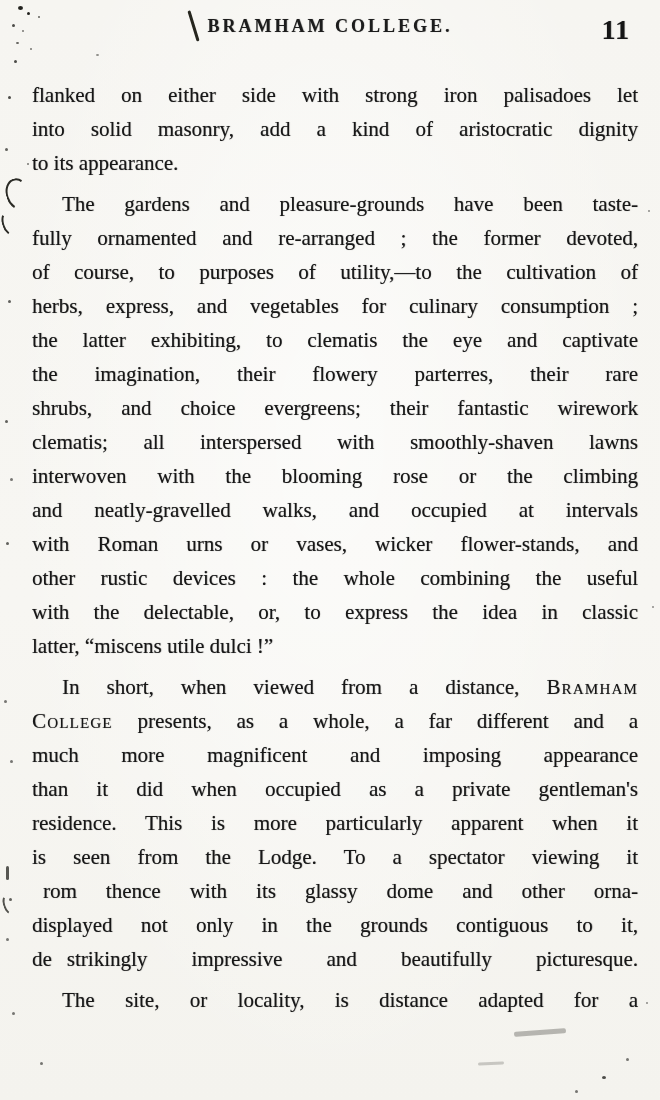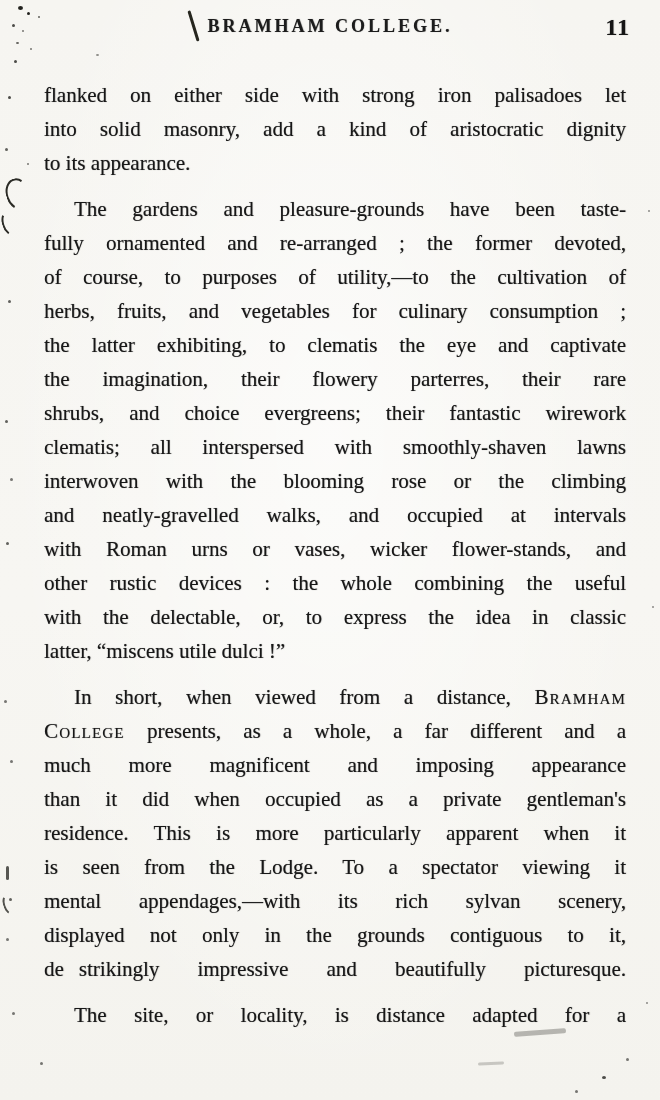--- a/index.html
+++ b/index.html
@@ -18,38 +18,38 @@
   }
   
   .running-head{
     position:relative;height:34px;padding-top:16px;text-align:center;
   }
   .head-title{
     font-size:18px;font-weight:bold;letter-spacing:3px;color:#1c1c1c;
     text-shadow:0.4px 0.4px 0.8px rgba(30,30,30,0.5);
   }
   .head-page{
-    position:absolute;right:30px;top:14px;font-size:24px;font-weight:bold;
+    position:absolute;right:30px;top:14px;font-size:28px;font-weight:bold;
     letter-spacing:1px;color:#151515;
     text-shadow:0.4px 0.4px 0.8px rgba(30,30,30,0.5);
   }
   .head-stroke{
     position:absolute;left:192px;top:10px;width:2.5px;height:32px;
     background:#26261f;transform:rotate(-17deg);border-radius:2px;
   }
   
   .text-block{
     margin-top:28px;
     padding:0 22px 0 32px;
     font-size:21px;
     line-height:34px;
     color:#171717;
     text-shadow:0.4px 0.3px 0.8px rgba(25,25,25,0.55);
   }
-  .para{margin:12px;}
+  .para{margin:0;}
   .para + .para{margin-top:7px;}
   .line{
     text-align:justify;
     text-align-last:justify;
     height:34px;
     white-space:normal;
   }
   .line.end{text-align-last:left;}
   .line.ind{text-indent:30px;}
   .line.shift{padding-left:11px;}
@@ -81,41 +81,41 @@
     <section class="para">
       <div class="line">flanked on either side with strong iron palisadoes let</div>
       <div class="line">into solid masonry, add a kind of aristocratic dignity</div>
       <div class="line end">to its appearance.</div>
     </section>
 
     <section class="para">
       <div class="line ind">The gardens and pleasure-grounds have been taste-</div>
       <div class="line">fully ornamented and re-arranged ; the former devoted,</div>
       <div class="line">of course, to purposes of utility,—to the cultivation of</div>
-      <div class="line">herbs, fruits, and vegetables for culinary consumption ;</div>
+      <div class="line">herbs, express, and vegetables for culinary consumption ;</div>
       <div class="line">the latter exhibiting, to clematis the eye and captivate</div>
       <div class="line">the imagination, their flowery parterres, their rare</div>
       <div class="line">shrubs, and choice evergreens; their fantastic wirework</div>
       <div class="line">clematis; all interspersed with smoothly-shaven lawns</div>
       <div class="line">interwoven with the blooming rose or the climbing</div>
       <div class="line">and neatly-gravelled walks, and occupied at intervals</div>
       <div class="line">with Roman urns or vases, wicker flower-stands, and</div>
       <div class="line">other rustic devices : the whole combining the useful</div>
       <div class="line">with the delectable, or, to express the idea in classic</div>
       <div class="line end"><span>latter, “</span><span class="it">miscens utile dulci !</span><span>”</span></div>
     </section>
 
     <section class="para">
       <div class="line ind"><span>In short, when viewed from a distance, </span><span class="sc">Bramham</span></div>
       <div class="line"><span class="sc">College</span><span> presents, as a whole, a far different and a</span></div>
       <div class="line">much more magnificent and imposing appearance</div>
       <div class="line">than it did when occupied as a private gentleman's</div>
       <div class="line">residence.  This is more particularly apparent when it</div>
       <div class="line">is seen from the Lodge.   To a spectator viewing it</div>
-      <div class="line">mental appendages,—with its rich sylvan scenery,</div>
+      <div class="line shift">rom thence with its glassy dome and other orna-</div>
       <div class="line">displayed not only in the grounds contiguous to it,</div>
       <div class="line"><span>de</span><span class="gap"></span><span>strikingly impressive and beautifully picturesque.</span></div>
     </section>
 
     <section class="para">
       <div class="line ind">The site, or locality, is distance adapted for a</div>
     </section>
 
   </main>
 

